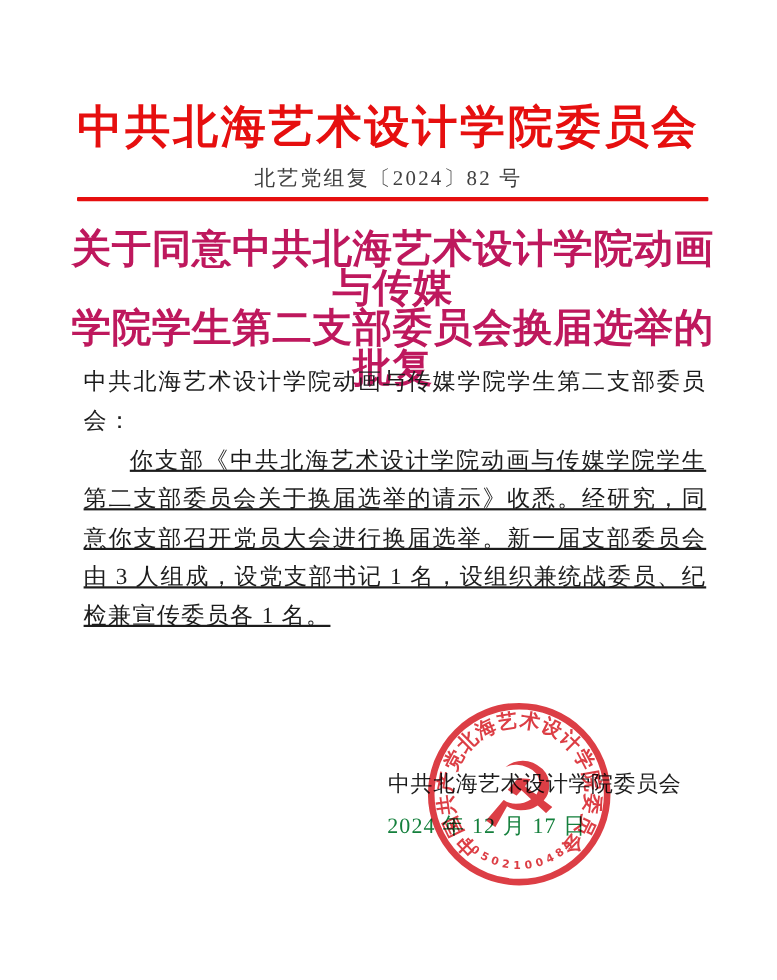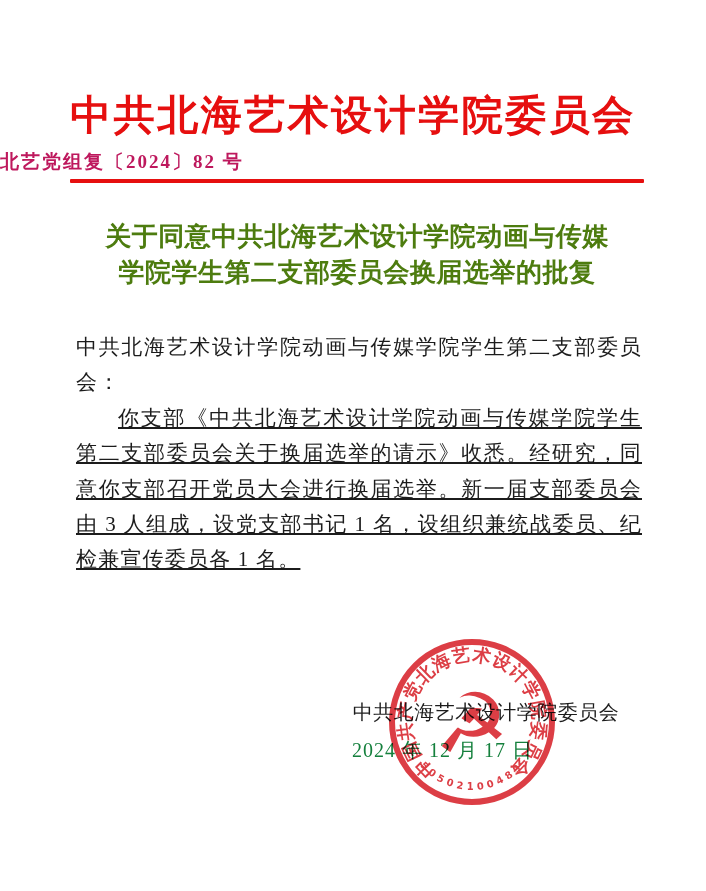--- a/index.html
+++ b/index.html
@@ -19,37 +19,37 @@
     position: absolute; top: 88px; left: 0; right: 0;
     text-align: center;
     color: #e60f0f;
     font-size: 41px;
     font-weight: bold;
     letter-spacing: 2.5px;
     white-space: nowrap;
   }
   .doc-number {
     position: absolute; top: 149px; left: 0; right: 0;
-    color: #be185d;
+    text-align: center;
+    color: #404040;
     font-size: 19px;
     letter-spacing: 2px;
-    font-weight: bold;
   }
   .red-rule {
     position: absolute; top: 179px; left: 70px; right: 62px;
     height: 4px;
     background: #e60f0f;
     border-radius: 1px;
   }
   
   .doc-title {
-    position: absolute; top: 219px; left: 60px; right: 52px;
+    position: absolute; top: 208px; left: 60px; right: 52px;
     text-align: center;
-    color: #4d7c0f;
-    font-size: 26px;
+    color: #be185d;
+    font-size: 36px;
     font-weight: bold;
     line-height: 36px;
     letter-spacing: 0.5px;
   }
   
   .body-text {
     position: absolute; top: 330px; left: 76px; right: 64px;
     color: #1c1c1c;
     font-size: 21px;
     line-height: 35.4px;

